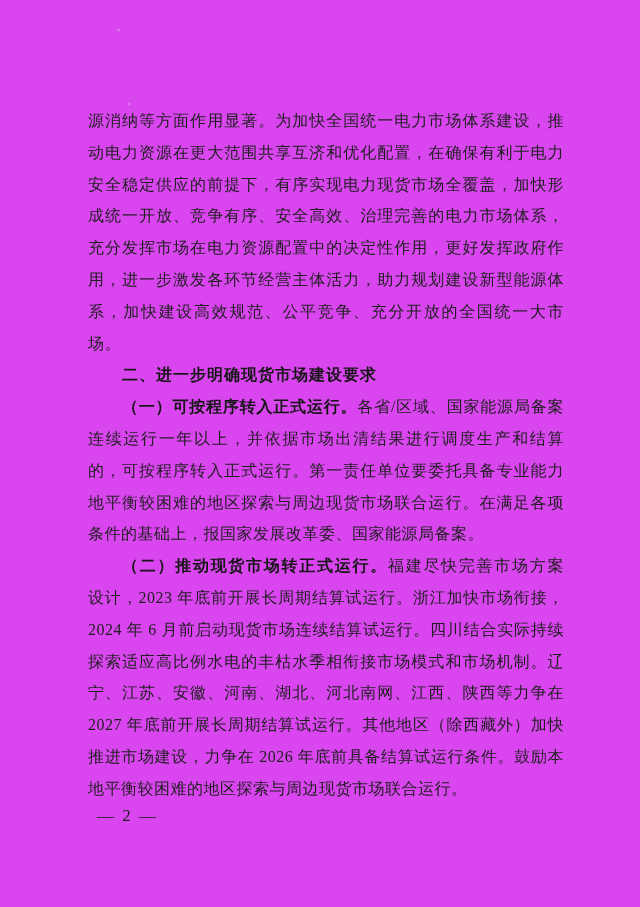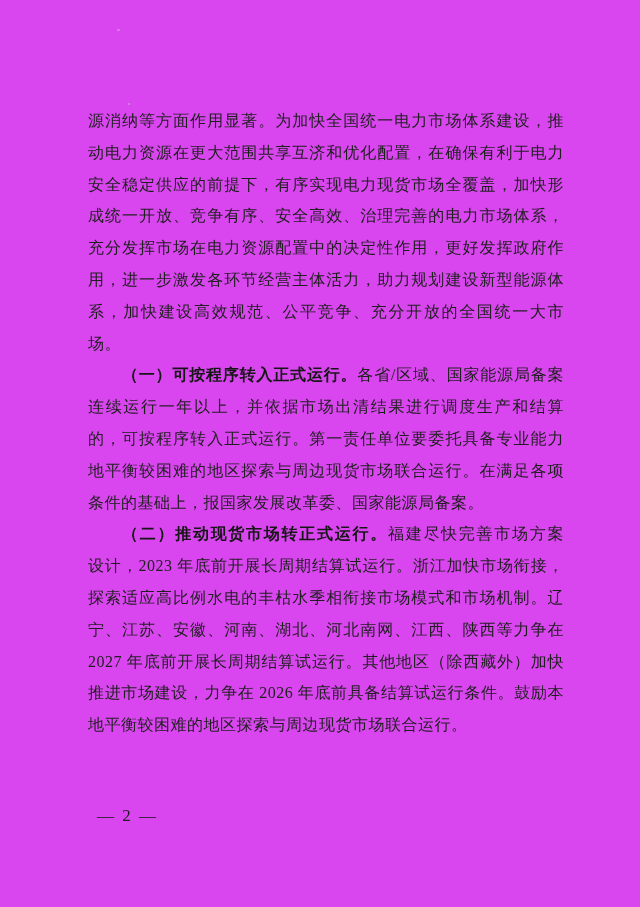--- a/index.html
+++ b/index.html
@@ -77,27 +77,29 @@
 
   <div class="text-block">
       <div class="line justify"><span class="seg">源消纳等方面作用显著。为加快全国统一电力市场体系建设，推</span></div>
       <div class="line justify"><span class="seg">动电力资源在更大范围共享互济和优化配置，在确保有利于电力</span></div>
       <div class="line justify"><span class="seg">安全稳定供应的前提下，有序实现电力现货市场全覆盖，加快形</span></div>
       <div class="line justify"><span class="seg">成统一开放、竞争有序、安全高效、治理完善的电力市场体系，</span></div>
       <div class="line justify"><span class="seg">充分发挥市场在电力资源配置中的决定性作用，更好发挥政府作</span></div>
       <div class="line justify"><span class="seg">用，进一步激发各环节经营主体活力，助力规划建设新型能源体</span></div>
       <div class="line justify"><span class="seg">系，加快建设高效规范、公平竞争、充分开放的全国统一大市</span></div>
       <div class="line"><span class="seg">场。</span></div>
+      <div class="line indent heading"><span class="seg bold">二、进一步明确现货市场建设要求</span></div>
       <div class="line justify indent"><span class="seg bold">（一）可按程序转入正式运行。</span><span class="seg">各省/区域、国家能源局备案</span></div>
       <div class="line justify"><span class="seg">连续运行一年以上，并依据市场出清结果进行调度生产和结算</span></div>
       <div class="line justify"><span class="seg">的，可按程序转入正式运行。第一责任单位要委托具备专业能力</span></div>
       <div class="line justify"><span class="seg">地平衡较困难的地区探索与周边现货市场联合运行。在满足各项</span></div>
       <div class="line"><span class="seg">条件的基础上，报国家发展改革委、国家能源局备案。</span></div>
       <div class="line justify indent"><span class="seg bold">（二）推动现货市场转正式运行。</span><span class="seg">福建尽快完善市场方案</span></div>
       <div class="line justify"><span class="seg">设计，2023 年底前开展长周期结算试运行。浙江加快市场衔接，</span></div>
+      <div class="line justify"><span class="seg">2024 年 6 月前启动现货市场连续结算试运行。四川结合实际持续</span></div>
       <div class="line justify"><span class="seg">探索适应高比例水电的丰枯水季相衔接市场模式和市场机制。辽</span></div>
       <div class="line justify"><span class="seg">宁、江苏、安徽、河南、湖北、河北南网、江西、陕西等力争在</span></div>
       <div class="line justify"><span class="seg">2027 年底前开展长周期结算试运行。其他地区（除西藏外）加快</span></div>
       <div class="line justify"><span class="seg">推进市场建设，力争在 2026 年底前具备结算试运行条件。鼓励本</span></div>
       <div class="line"><span class="seg">地平衡较困难的地区探索与周边现货市场联合运行。</span></div>
     </div>
 
   <div class="page-number">— 2 —</div>
 </div>
 

